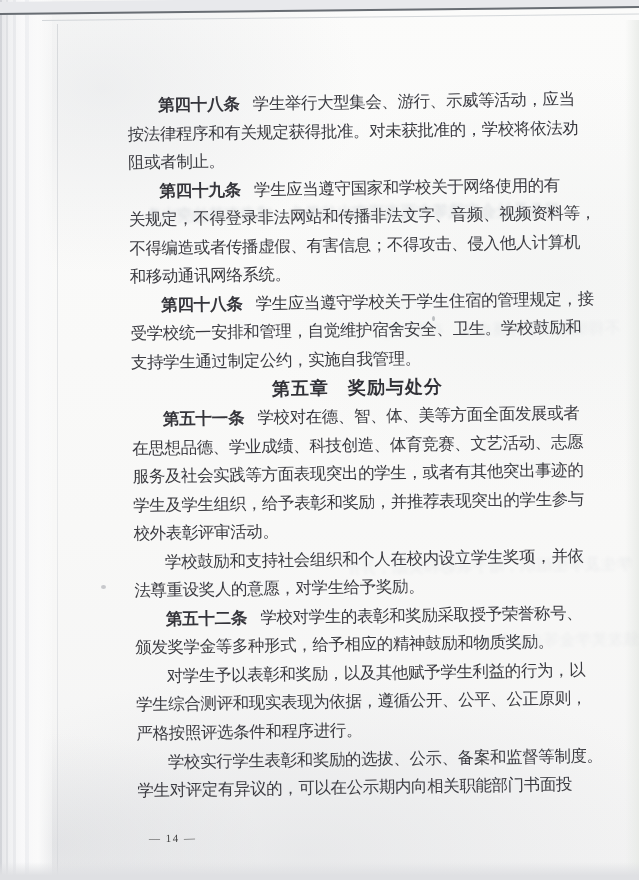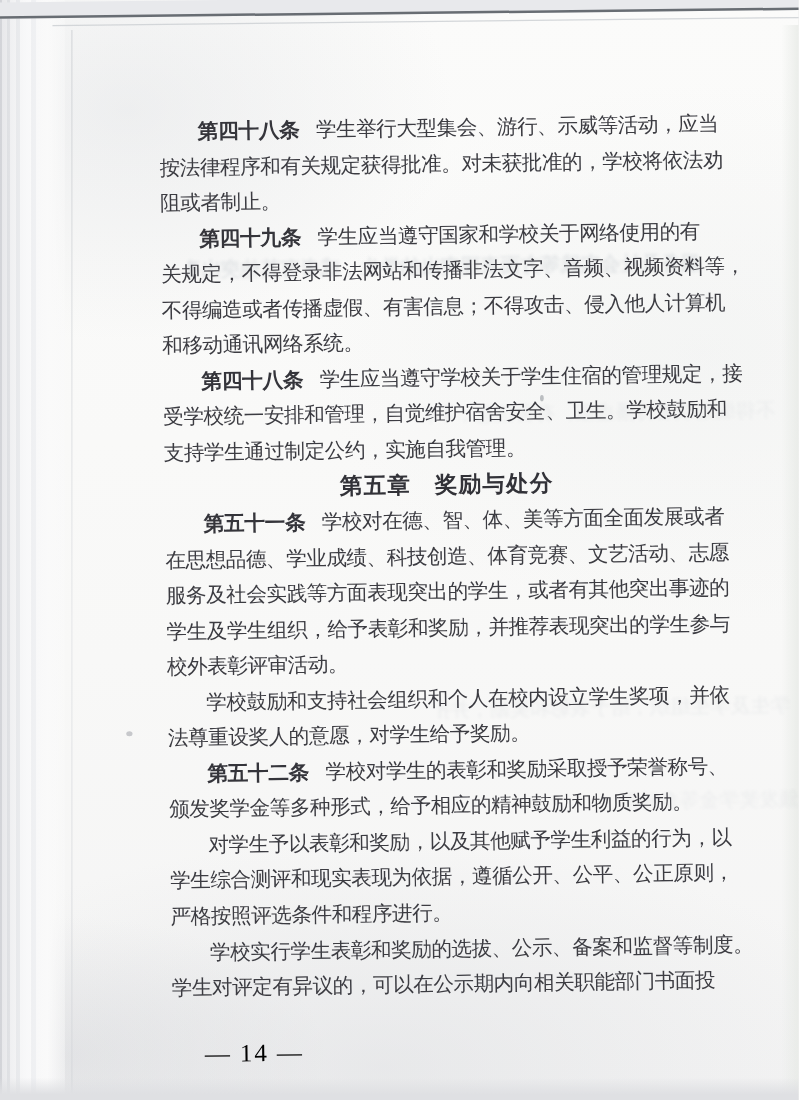--- a/index.html
+++ b/index.html
@@ -55,21 +55,21 @@
   .text {
     position:absolute; left:127px; top:92px; width:452px;
     transform:rotate(-0.85deg); transform-origin:0 0;
     color:#3c3c42; font-size:16.5px; letter-spacing:-0.4px;
   }
   .ln { height:28.55px; line-height:28.55px; white-space:nowrap; }
   .indent { padding-left:31px; }
   .lead { font-weight:bold; margin-right:13px; letter-spacing:-0.2px; color:#35353b; }
   .chapter { text-align:center; font-weight:bold; font-size:18px; letter-spacing:1px; color:#323238; }
   .pageno {
-    position:absolute; left:164px; top:832px; font-size:20px; color:#000000;
+    position:absolute; left:149px; top:832px; font-size:11px; color:#404040;
     letter-spacing:1.5px; transform:rotate(-0.85deg);
   }
   .bleed {
     position:absolute; transform:scaleX(-1) rotate(0.8deg);
     filter:blur(1.4px); color:#4e5f72; font-size:16px;
     white-space:nowrap; overflow:hidden; pointer-events:none;
   }
   .bleed-a { top:203px; left:150px; width:410px; opacity:.10; font-weight:bold; }
   .bleed-b { top:320px; left:340px; width:280px; opacity:.06; }
   .bleed-c { top:556px; left:350px; width:282px; opacity:.07; }

